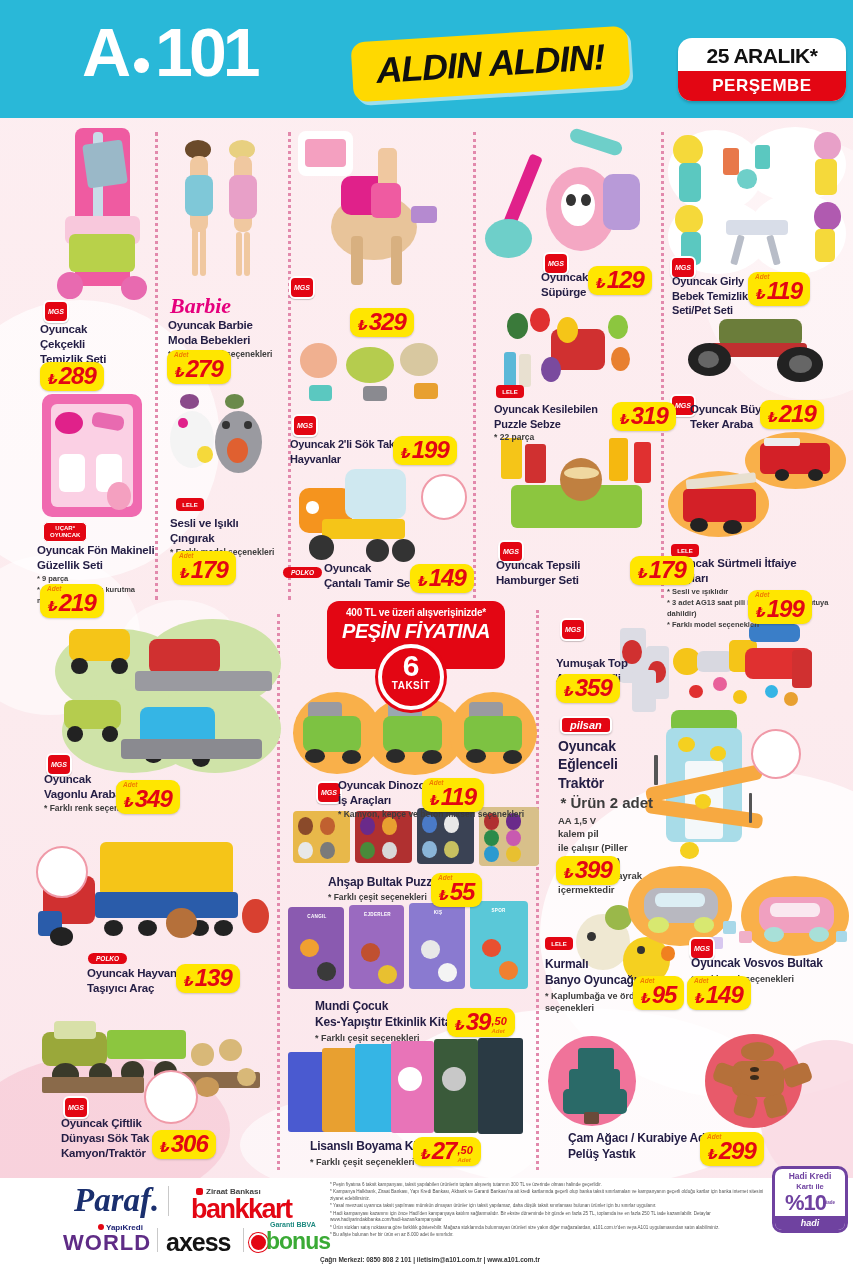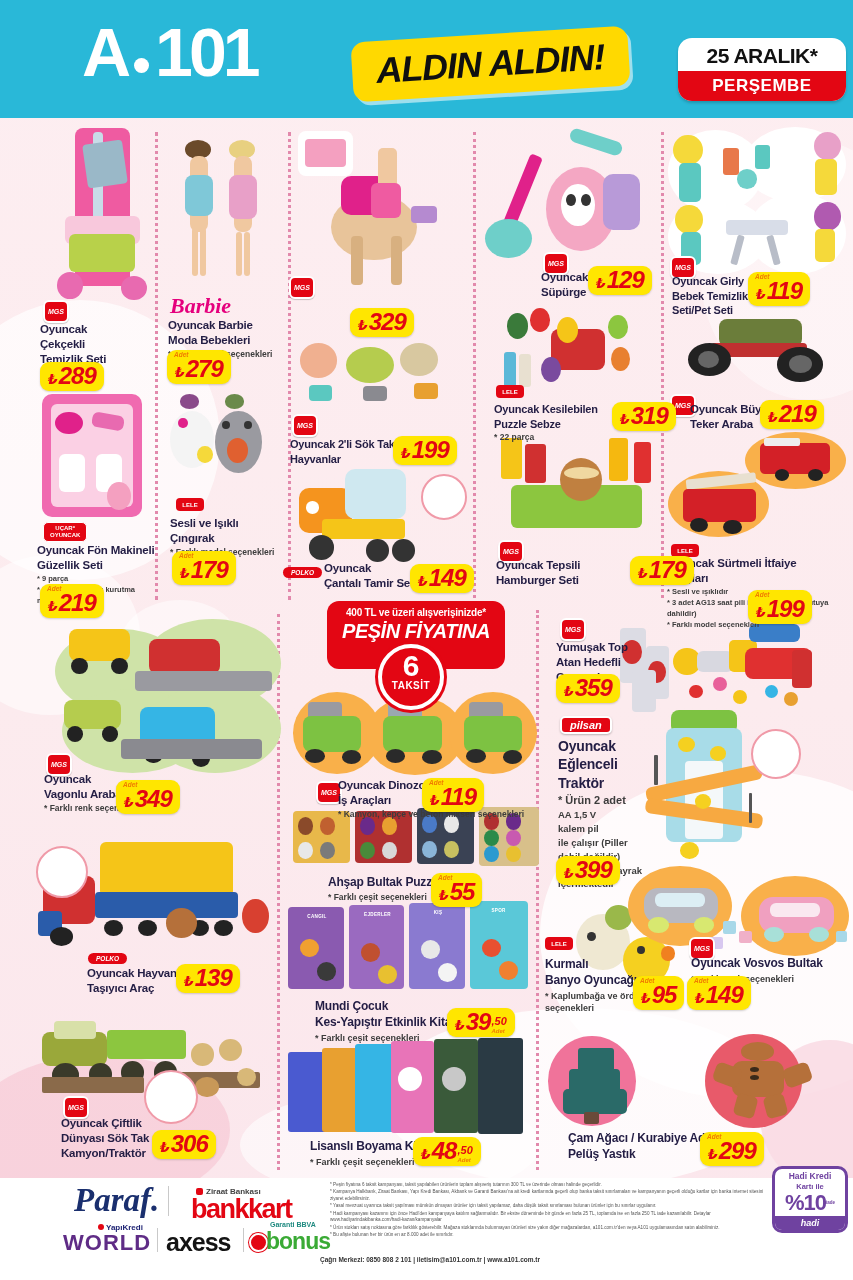--- a/index.html
+++ b/index.html
@@ -449,21 +449,21 @@
       <span class="shp" style="left: 66%; top: 2%; width: 26%; height: 20%; background: rgb(58, 126, 200); border-radius: 6px;"></span>
       <span class="shp" style="left: 64%; top: 28%; width: 34%; height: 34%; background: rgb(224, 48, 48); border-radius: 8px;"></span>
       <span class="shp" style="left: 88%; top: 30%; width: 10%; height: 42%; background: rgb(208, 48, 48); border-radius: 4px;"></span>
       <span class="shp" style="left: 36%; top: 68%; width: 7%; height: 15%; background: rgb(224, 48, 48); border-radius: 50%;"></span>
       <span class="shp" style="left: 48%; top: 60%; width: 7%; height: 15%; background: rgb(232, 96, 154); border-radius: 50%;"></span>
       <span class="shp" style="left: 58%; top: 74%; width: 7%; height: 15%; background: rgb(245, 197, 24); border-radius: 50%;"></span>
       <span class="shp" style="left: 74%; top: 68%; width: 7%; height: 15%; background: rgb(53, 181, 229); border-radius: 50%;"></span>
       <span class="shp" style="left: 84%; top: 76%; width: 7%; height: 15%; background: rgb(232, 160, 48); border-radius: 50%;"></span>
     </div>
     <div class="bmgs" style="left: 560px; top: 618px;">MGS</div>
-    <div class="pname" style="left: 556px; top: 640px; width: 100px; font-size: 11.5px;">
+    <div class="pname" style="left: 556px; top: 656px; width: 100px; font-size: 11.5px;">
       <div class="ln">Yumuşak Top</div>
       <div class="ln">Atan Hedefli</div>
       <div class="ln">Oyuncak</div>
     </div>
     <div class="price" style="left: 556px; top: 674px;">
       <span class="tl">₺</span>
       <span class="num">359</span>
     </div>
     <div class="p-img" style="left: 50px; top: 616px; width: 236px; height: 162px;">
       <span class="shp" style="left: 2%; top: 8%; width: 55%; height: 52%; background: rgb(207, 227, 168); border-radius: 50%;"></span>
@@ -569,21 +569,21 @@
       <span class="shp" style="left: 30%; top: 88%; width: 16%; height: 11%; background: rgb(245, 208, 32); border-radius: 50%;"></span>
       <span class="shp" style="left: 8%; top: 30%; width: 3%; height: 20%; background: rgb(85, 85, 85); border-radius: 1px;"></span>
       <span class="shp" style="left: 88%; top: 55%; width: 3%; height: 20%; background: rgb(85, 85, 85); border-radius: 1px;"></span>
     </div>
     <div class="inset" style="left: 751px; top: 729px; width: 46px; height: 46px;"></div>
     <div class="bpilsan" style="left: 560px; top: 716px;">pilsan</div>
     <div class="pname" style="left: 558px; top: 737px; width: 95px; font-size: 14px; font-weight: 900;">
       <div class="ln">Oyuncak</div>
       <div class="ln">Eğlenceli</div>
       <div class="ln">Traktör</div>
-      <div class="bullet" style="font-size: 11px;">* Ürün 2 adet</div>
+      <div class="bullet" style="font-size: 15px; text-align: right;">* Ürün 2 adet</div>
       <div class="bullet" style="font-size: 9.5px;">AA 1,5 V</div>
       <div class="bullet" style="font-size: 9.5px;">kalem pil</div>
       <div class="bullet" style="font-size: 9.5px;">ile çalışır (Piller</div>
       <div class="bullet" style="font-size: 9.5px;">dahil değildir)</div>
       <div class="bullet" style="font-size: 9.5px;">* 3 ördek, 3 bayrak</div>
       <div class="bullet" style="font-size: 9.5px;">içermektedir</div>
     </div>
     <div class="price" style="left: 556px; top: 856px;">
       <span class="tl">₺</span>
       <span class="num">399</span>
@@ -722,21 +722,21 @@
       <span class="shp" style="left: 79%; top: 2%; width: 19%; height: 94%; background: rgb(42, 58, 68); border-radius: 3px;"></span>
       <span class="shp" style="left: 46%; top: 30%; width: 10%; height: 24%; background: rgb(255, 255, 255); border-radius: 50%;"></span>
       <span class="shp" style="left: 64%; top: 30%; width: 10%; height: 24%; background: rgb(200, 200, 200); border-radius: 50%;"></span>
     </div>
     <div class="pname" style="left: 310px; top: 1139px; width: 140px; font-size: 12px;">
       <div class="ln">Lisanslı Boyama Kitabı</div>
       <div class="bullet" style="font-size: 9px;">* Farklı çeşit seçenekleri</div>
     </div>
     <div class="price" style="left: 413px; top: 1137px;">
       <span class="tl">₺</span>
-      <span class="num">48</span>
+      <span class="num">27</span>
       <span class="supwrap">
         <span class="sup">,50</span>
         <span class="adet2">Adet</span>
       </span>
     </div>
     <div class="p-img" style="left: 548px; top: 1032px; width: 302px; height: 102px;">
       <span class="shp" style="left: 0%; top: 4%; width: 29%; height: 88%; background: rgb(240, 115, 154); border-radius: 50%;"></span>
       <span class="shp" style="left: 10%; top: 16%; width: 12%; height: 26%; background: rgb(42, 106, 104); border-radius: 3px;"></span>
       <span class="shp" style="left: 7%; top: 36%; width: 17%; height: 26%; background: rgb(42, 106, 104); border-radius: 4px;"></span>
       <span class="shp" style="left: 5%; top: 56%; width: 21%; height: 24%; background: rgb(42, 106, 104); border-radius: 5px;"></span>

